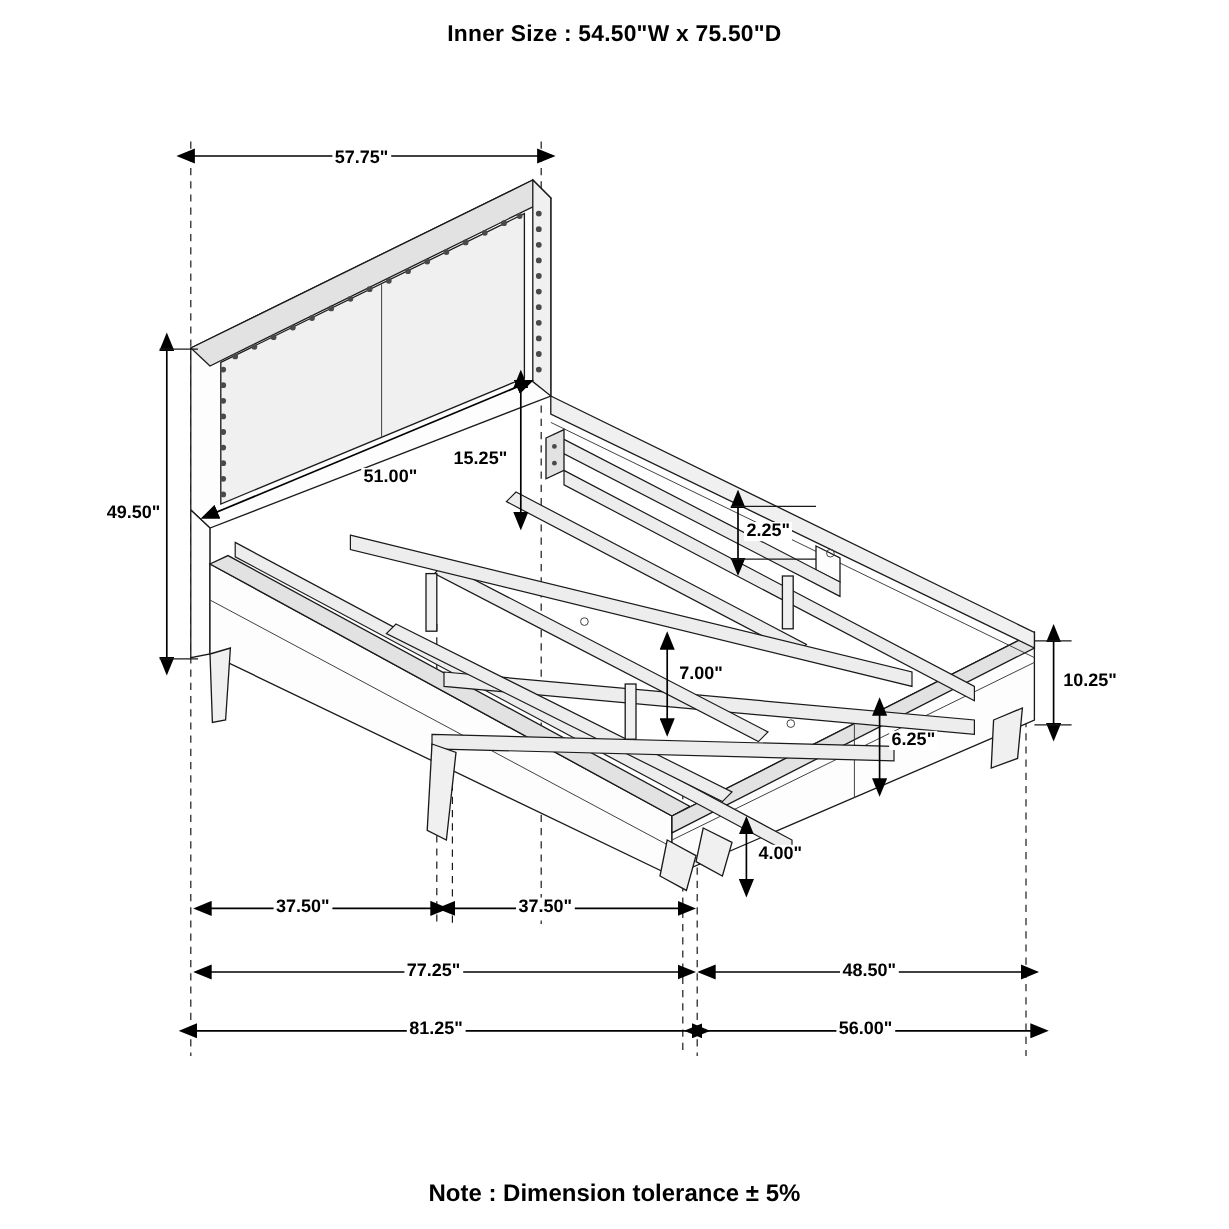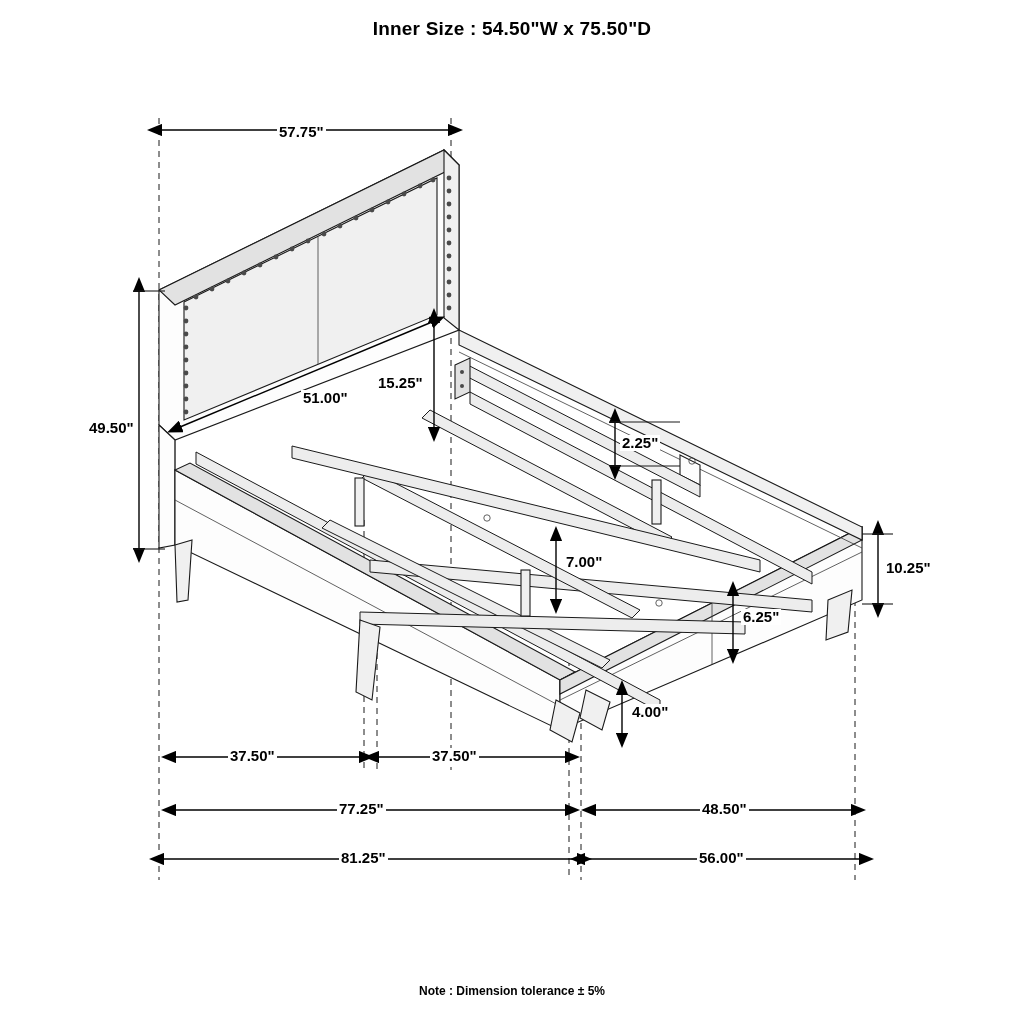--- a/index.html
+++ b/index.html
@@ -31,21 +31,21 @@
     font-size: 19px;
     font-weight: bold;
     letter-spacing: 0.2px;
   }
   .note-text {
     position: absolute;
     width: 1024px;
     top: 984px;
     left: 0;
     text-align: center;
-    font-size: 12px;
+    font-size: 20px;
     font-weight: bold;
   }
   .dim-label {
     position: absolute;
     font-size: 15px;
     font-weight: bold;
     white-space: nowrap;
     background: #ffffff;
     padding: 0 2px;
     line-height: 16px;

